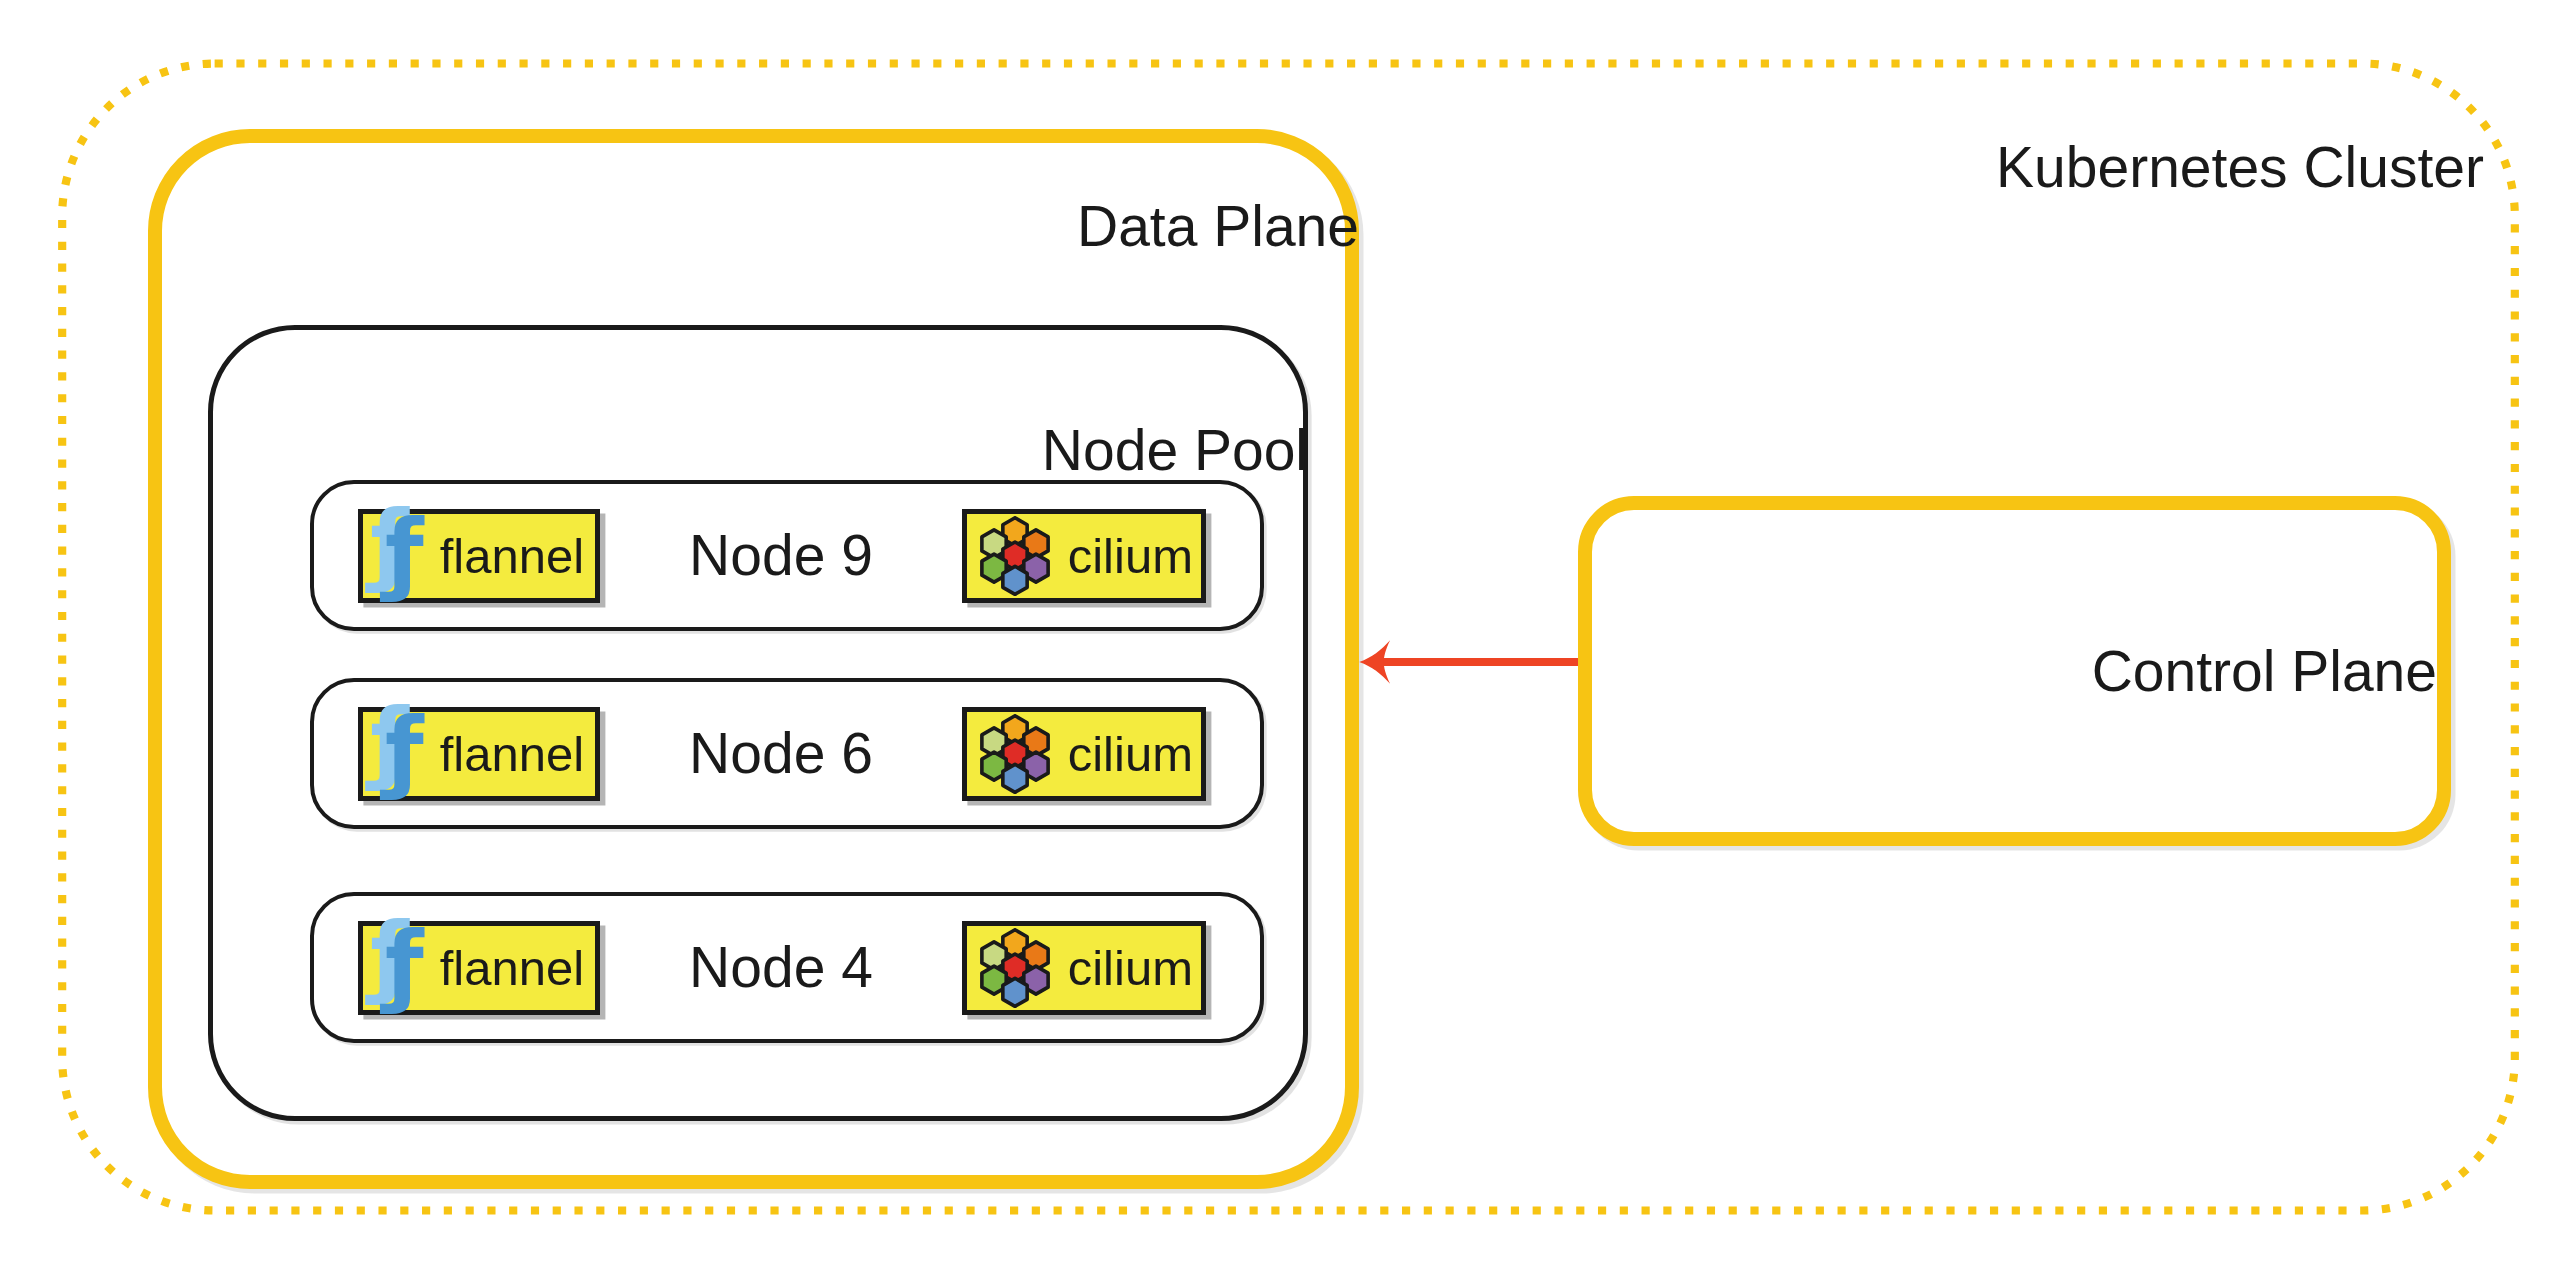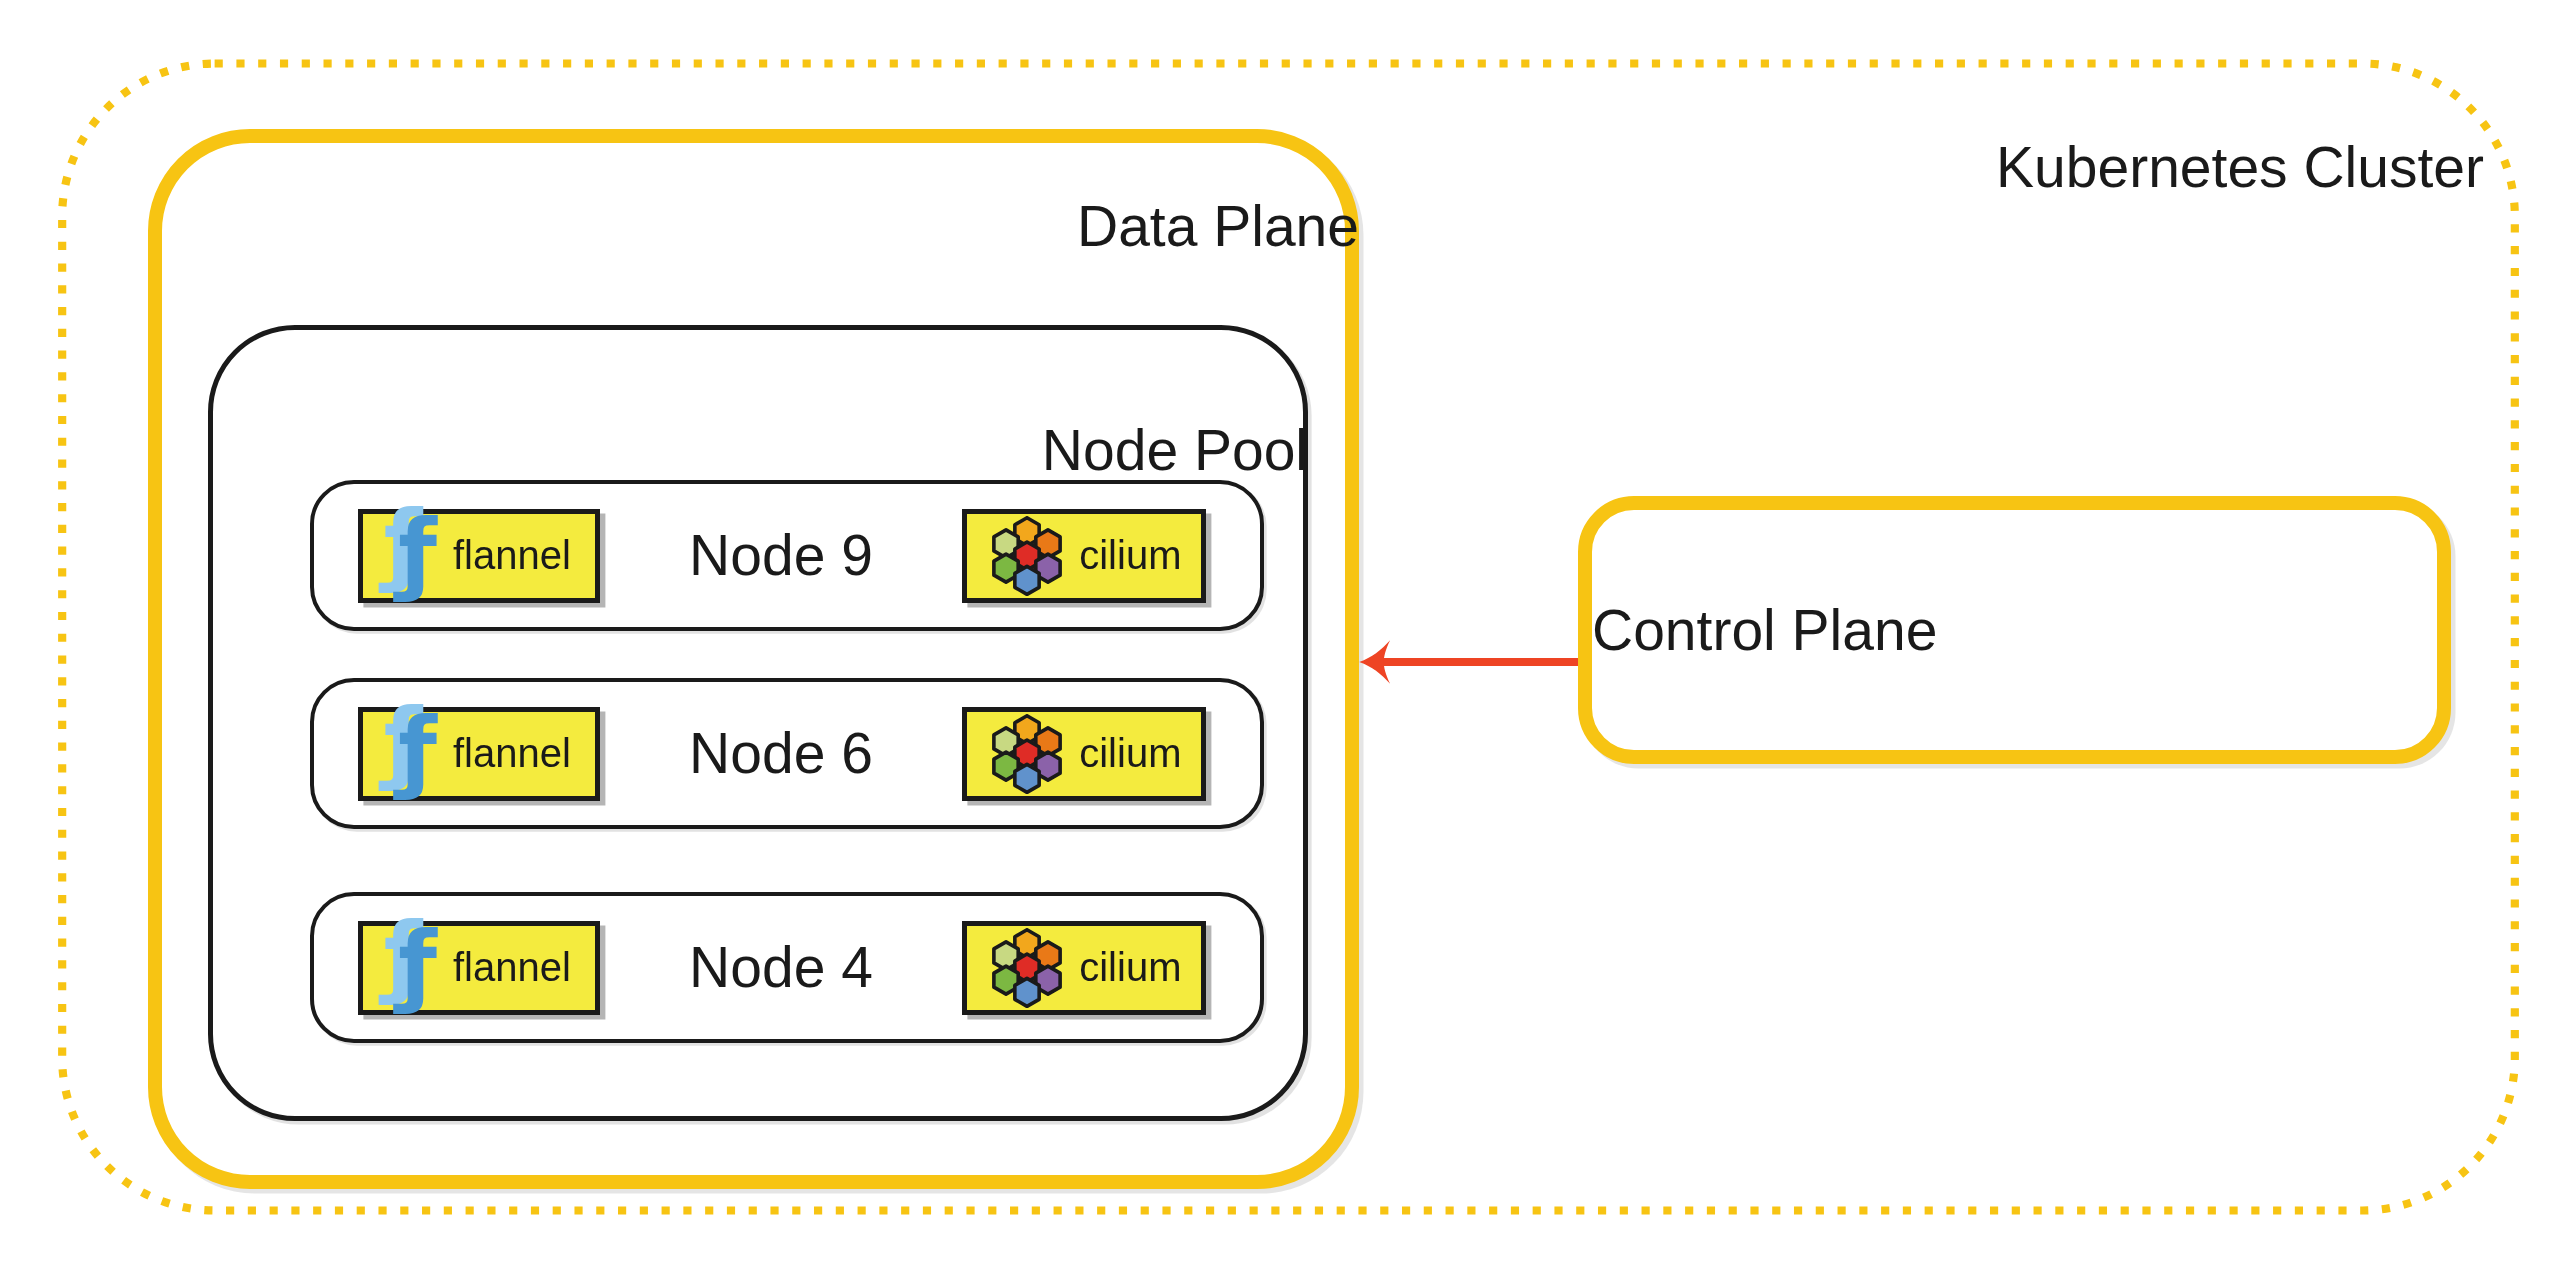--- a/index.html
+++ b/index.html
@@ -14,24 +14,24 @@
   
   #cluster-border { left:57px; top:59px; }
 
   
   #data-plane-box {
     left:148px; top:129px; width:1211px; height:1060px;
     border:14.5px solid #F7C413; border-radius:102px; box-sizing:border-box;
     background:#ffffff; box-shadow:4.5px 4.5px 0 rgba(160,160,160,0.28);
   }
   #control-plane-box {
-    left:1578px; top:496px; width:873px; height:268px;
+    left:1578px; top:496px; width:873px; height:350px;
     border:14.5px solid #F7C413; border-radius:56px; box-sizing:border-box;
     background:#ffffff; box-shadow:4.5px 4.5px 0 rgba(160,160,160,0.28);
-    display:flex; align-items:center; justify-content:flex-start;
+    display:flex; align-items:center; justify-content:flex-end;
   }
   #node-pool-box {
     left:208px; top:325px; width:1100px; height:796px;
     border:5.4px solid #1A1A1A; border-radius:87px; box-sizing:border-box;
     background:#ffffff; box-shadow:3.6px 3.6px 0 rgba(140,140,140,0.25);
   }
   .node-row {
     left:310px; width:954px; height:151px;
     border:4.5px solid #1A1A1A; border-radius:44px; box-sizing:border-box;
     background:#ffffff; box-shadow:2.7px 2.7px 0 rgba(140,140,140,0.25);
@@ -46,21 +46,21 @@
   #kubernetes-cluster-label { right:129px; top:133px; }
   #data-plane-label  { left:148px; width:1211px; top:192px; }
   #node-pool-label   { left:208px; width:1100px; top:376px;margin-top:40px; }
 
   
   .badge {
     height:94px; box-sizing:border-box; background:#F4EB3E;
     border:5.4px solid #1A1A1A; box-shadow:5.4px 4.5px 0 rgba(120,120,120,0.55);
     display:flex; align-items:center; justify-content:center; gap:12.7px;
   }
-  .badge-label { font-size:40px; color:#1A1A1A; white-space:nowrap; }
+  .badge-label { font-size:49px; color:#1A1A1A; white-space:nowrap; }
   .flannel-badge { width:242px; }
   .cilium-badge  { width:244px; }
 
   
   .flannel-logo { position:relative; width:53px; height:84px; flex:0 0 auto; }
   .flannel-logo span {
     position:absolute; font-family:"DejaVu Sans", sans-serif;
     font-size:89px; line-height:1; font-weight:bold;
   }
   .flannel-logo .f-light { left:-3.6px; top:-14.5px; color:#8EC8EF; }

